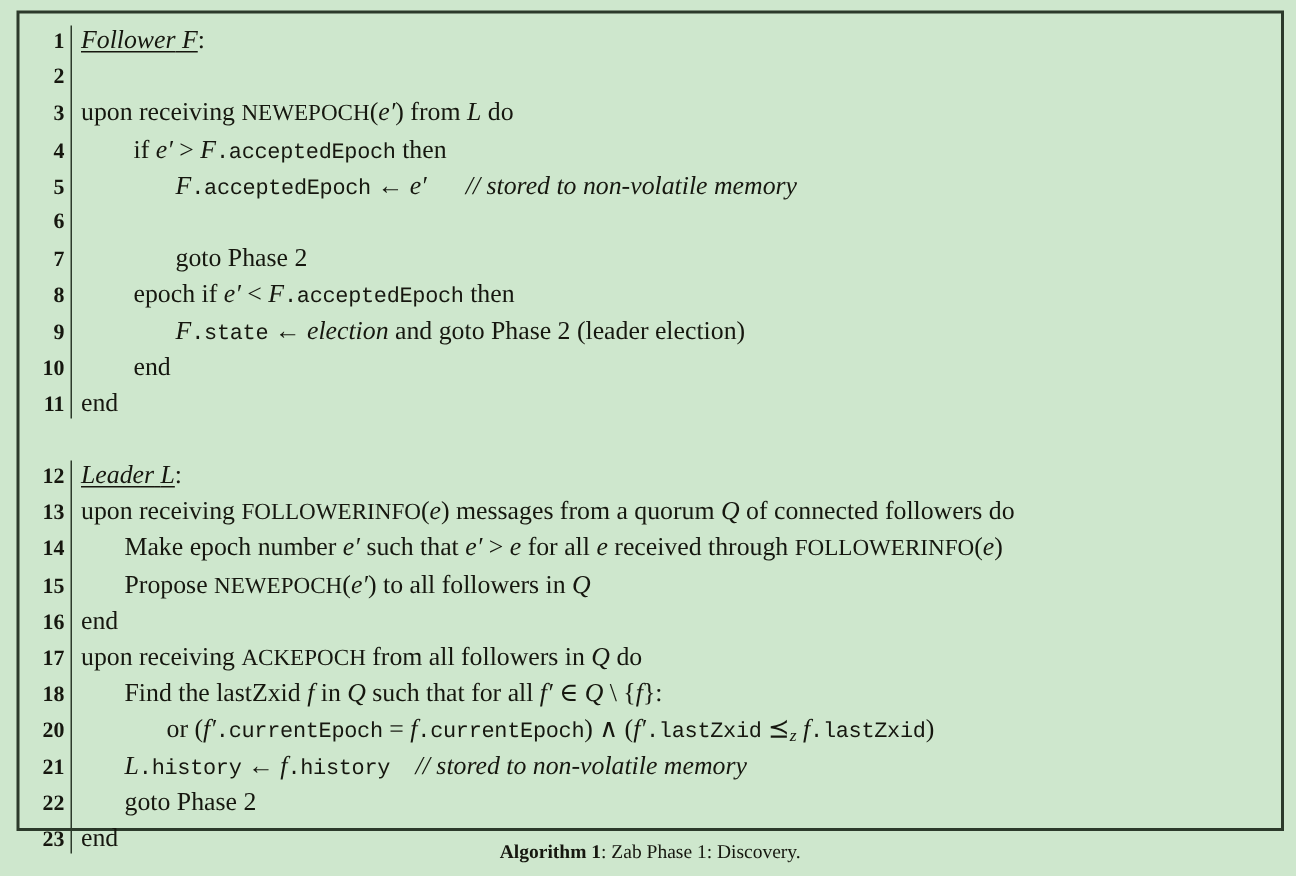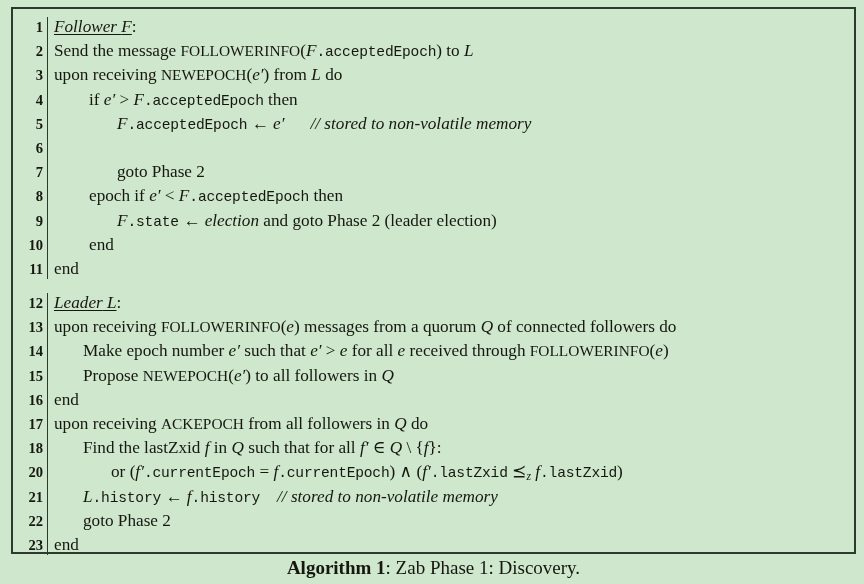--- a/index.html
+++ b/index.html
@@ -45,21 +45,21 @@
   .block::before {
     content: "";
     position: absolute;
     left: 34px;
     top: 2px;
     bottom: 2px;
     width: 1px;
     background: #2c3a2b;
   }
   .block.leader-block {
-    margin-top: 10px;
+    margin-top: 24px;
   }
   .codeline {
     display: flex;
     align-items: baseline;
     height: 24.2px;
     font-size: 17.2px;
     line-height: 24.2px;
     white-space: nowrap;
   }
   .lineno {
@@ -104,21 +104,21 @@
     vertical-align: -0.28em;
     font-style: italic;
   }
 
   .caption {
     position: absolute;
     left: 11px;
     top: 556px;
     width: 845px;
     text-align: center;
-    font-size: 19px;
+    font-size: 13px;
     line-height: 24px;
   }
   .caption .capname { font-weight: bold; }
 </style>
 </head>
 <body>
 
 <div class="algo-figure">
 
   <div class="algo-box">
@@ -126,21 +126,20 @@
 
       <div class="block follower-block">
 
         <div class="codeline">
           <span class="lineno">1</span>
           <span class="code ind0"><span class="hdr">Follower</span><span class="hdr">&nbsp;</span><span class="hdr var">F</span><span>:</span></span>
         </div>
 
         <div class="codeline">
           <span class="lineno">2</span>
-          <span class="code ind0"><span>Send the message</span>&nbsp;<span class="sc">FOLLOWERINFO</span><span>(</span><span class="var">F</span><span class="tt">.acceptedEpoch</span><span>)</span>&nbsp;<span>to</span>&nbsp;<span class="var">L</span></span>
         </div>
 
         <div class="codeline">
           <span class="lineno">3</span>
           <span class="code ind0"><span class="kw">upon</span>&nbsp;<span>receiving</span>&nbsp;<span class="sc">NEWEPOCH</span><span>(</span><span class="var">e′</span><span>)</span>&nbsp;<span>from</span>&nbsp;<span class="var">L</span>&nbsp;<span class="kw">do</span></span>
         </div>
 
         <div class="codeline">
           <span class="lineno">4</span>
           <span class="code ind1"><span class="kw">if</span>&nbsp;<span class="var">e′</span>&nbsp;<span>&gt;</span>&nbsp;<span class="var">F</span><span class="tt">.acceptedEpoch</span>&nbsp;<span class="kw">then</span></span>

